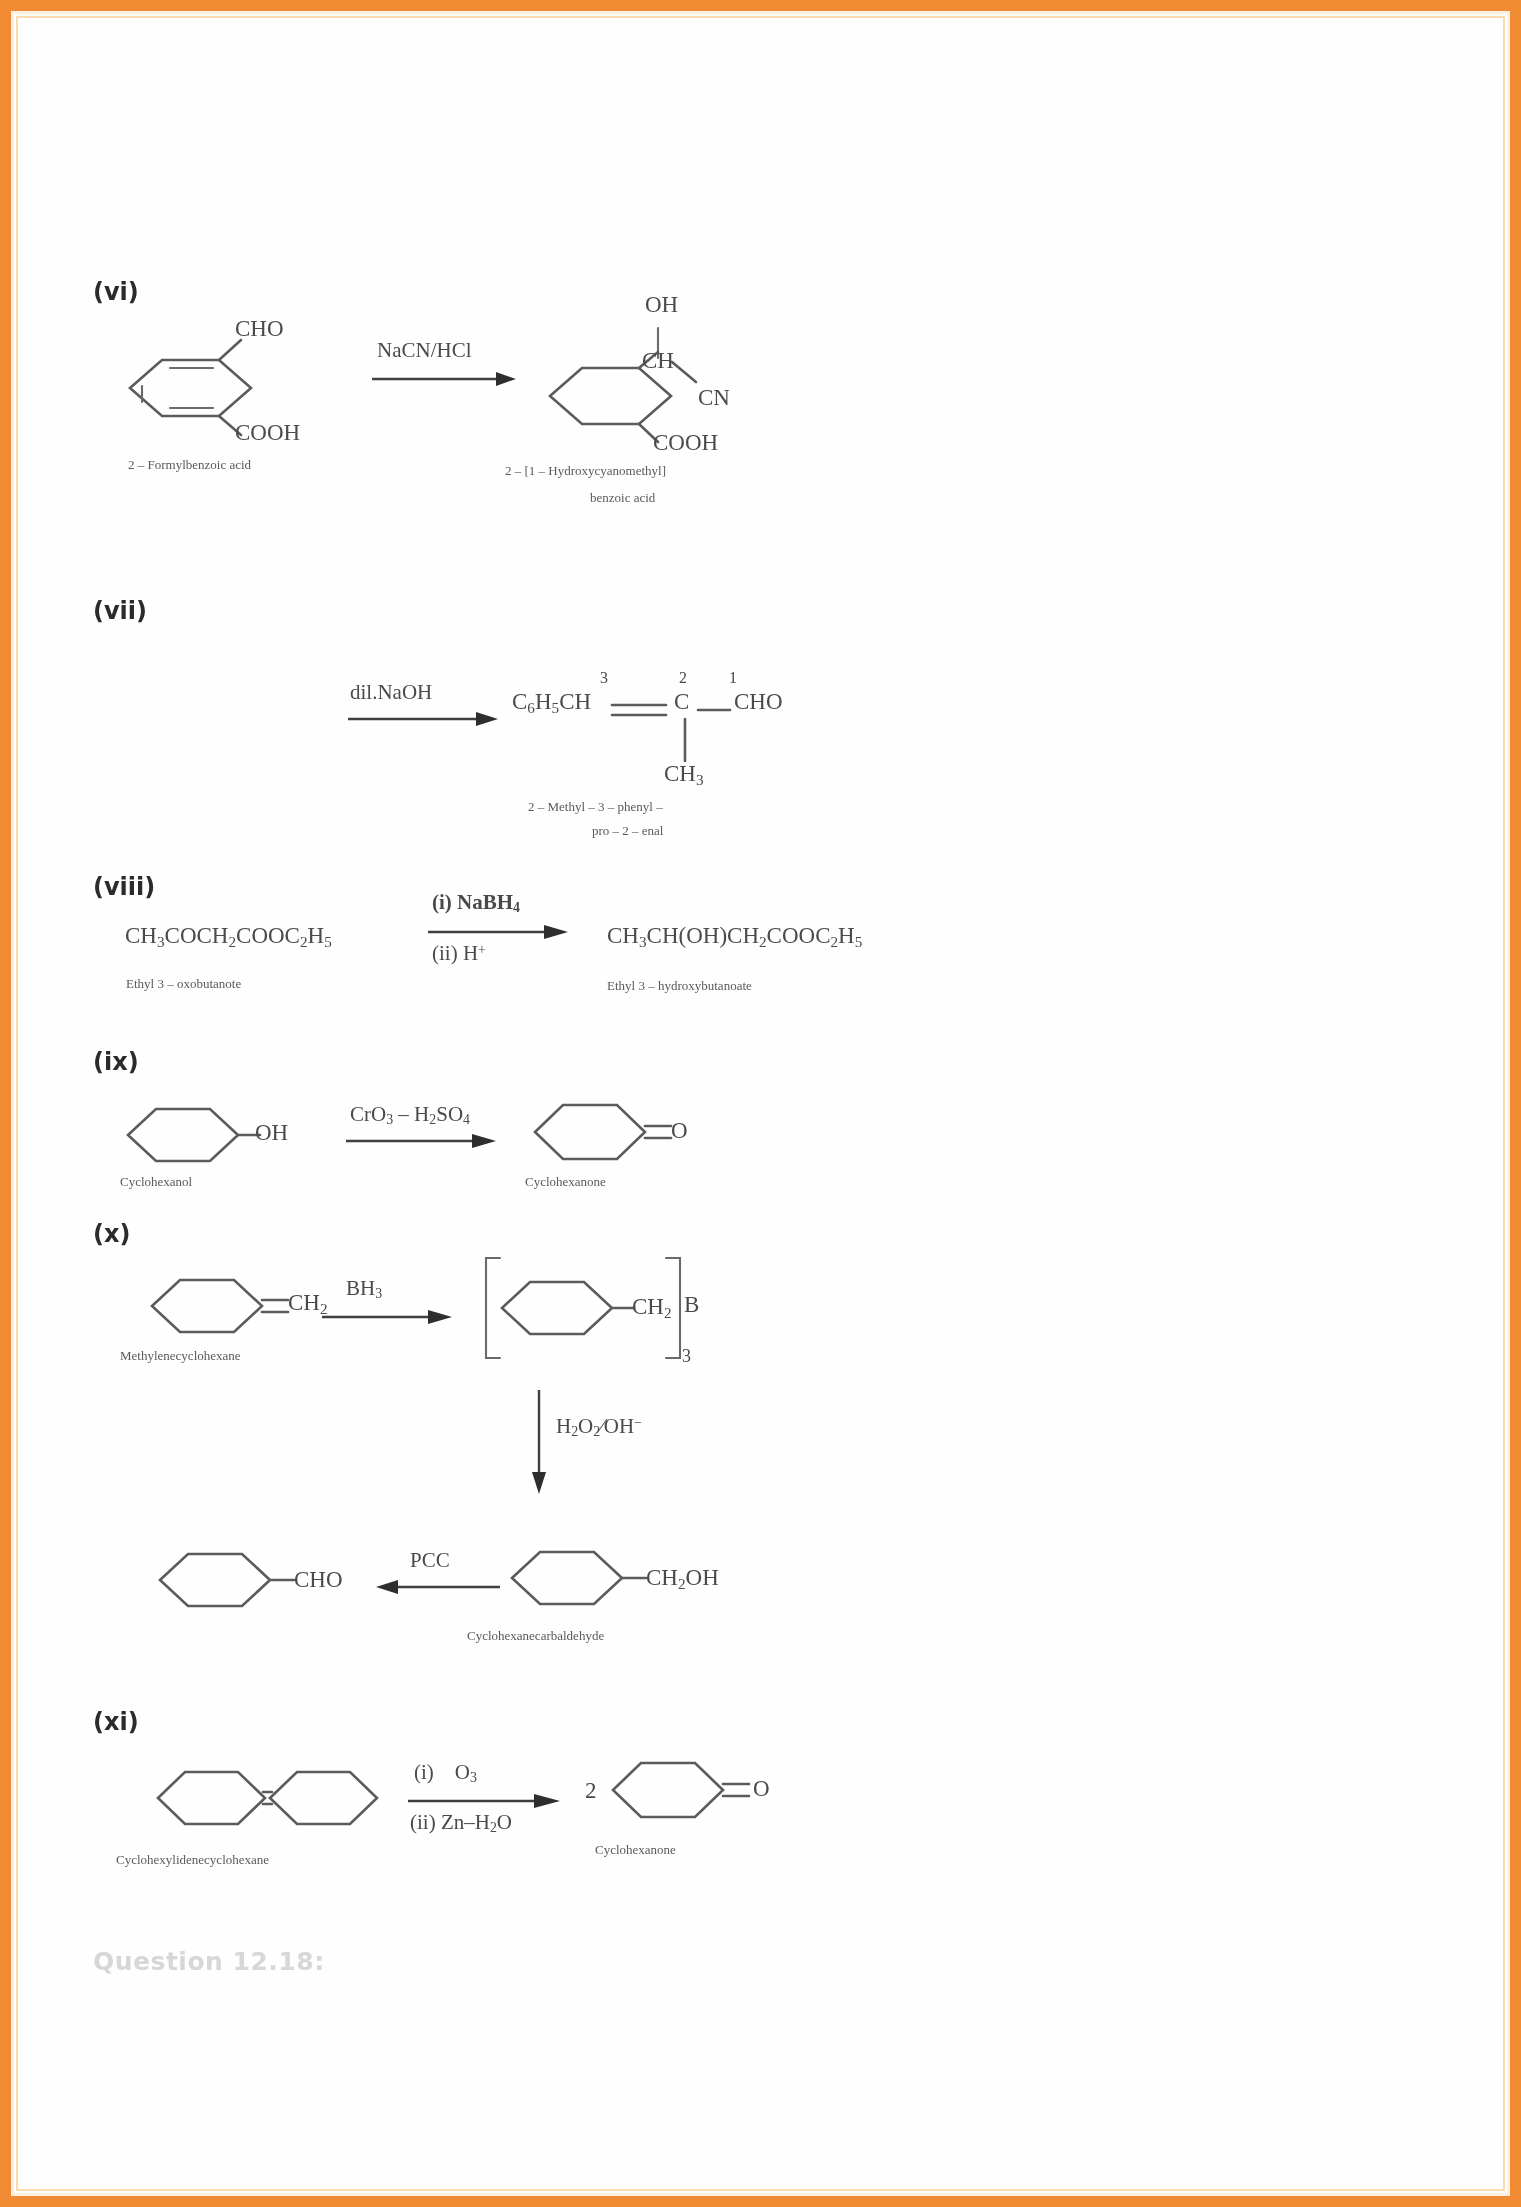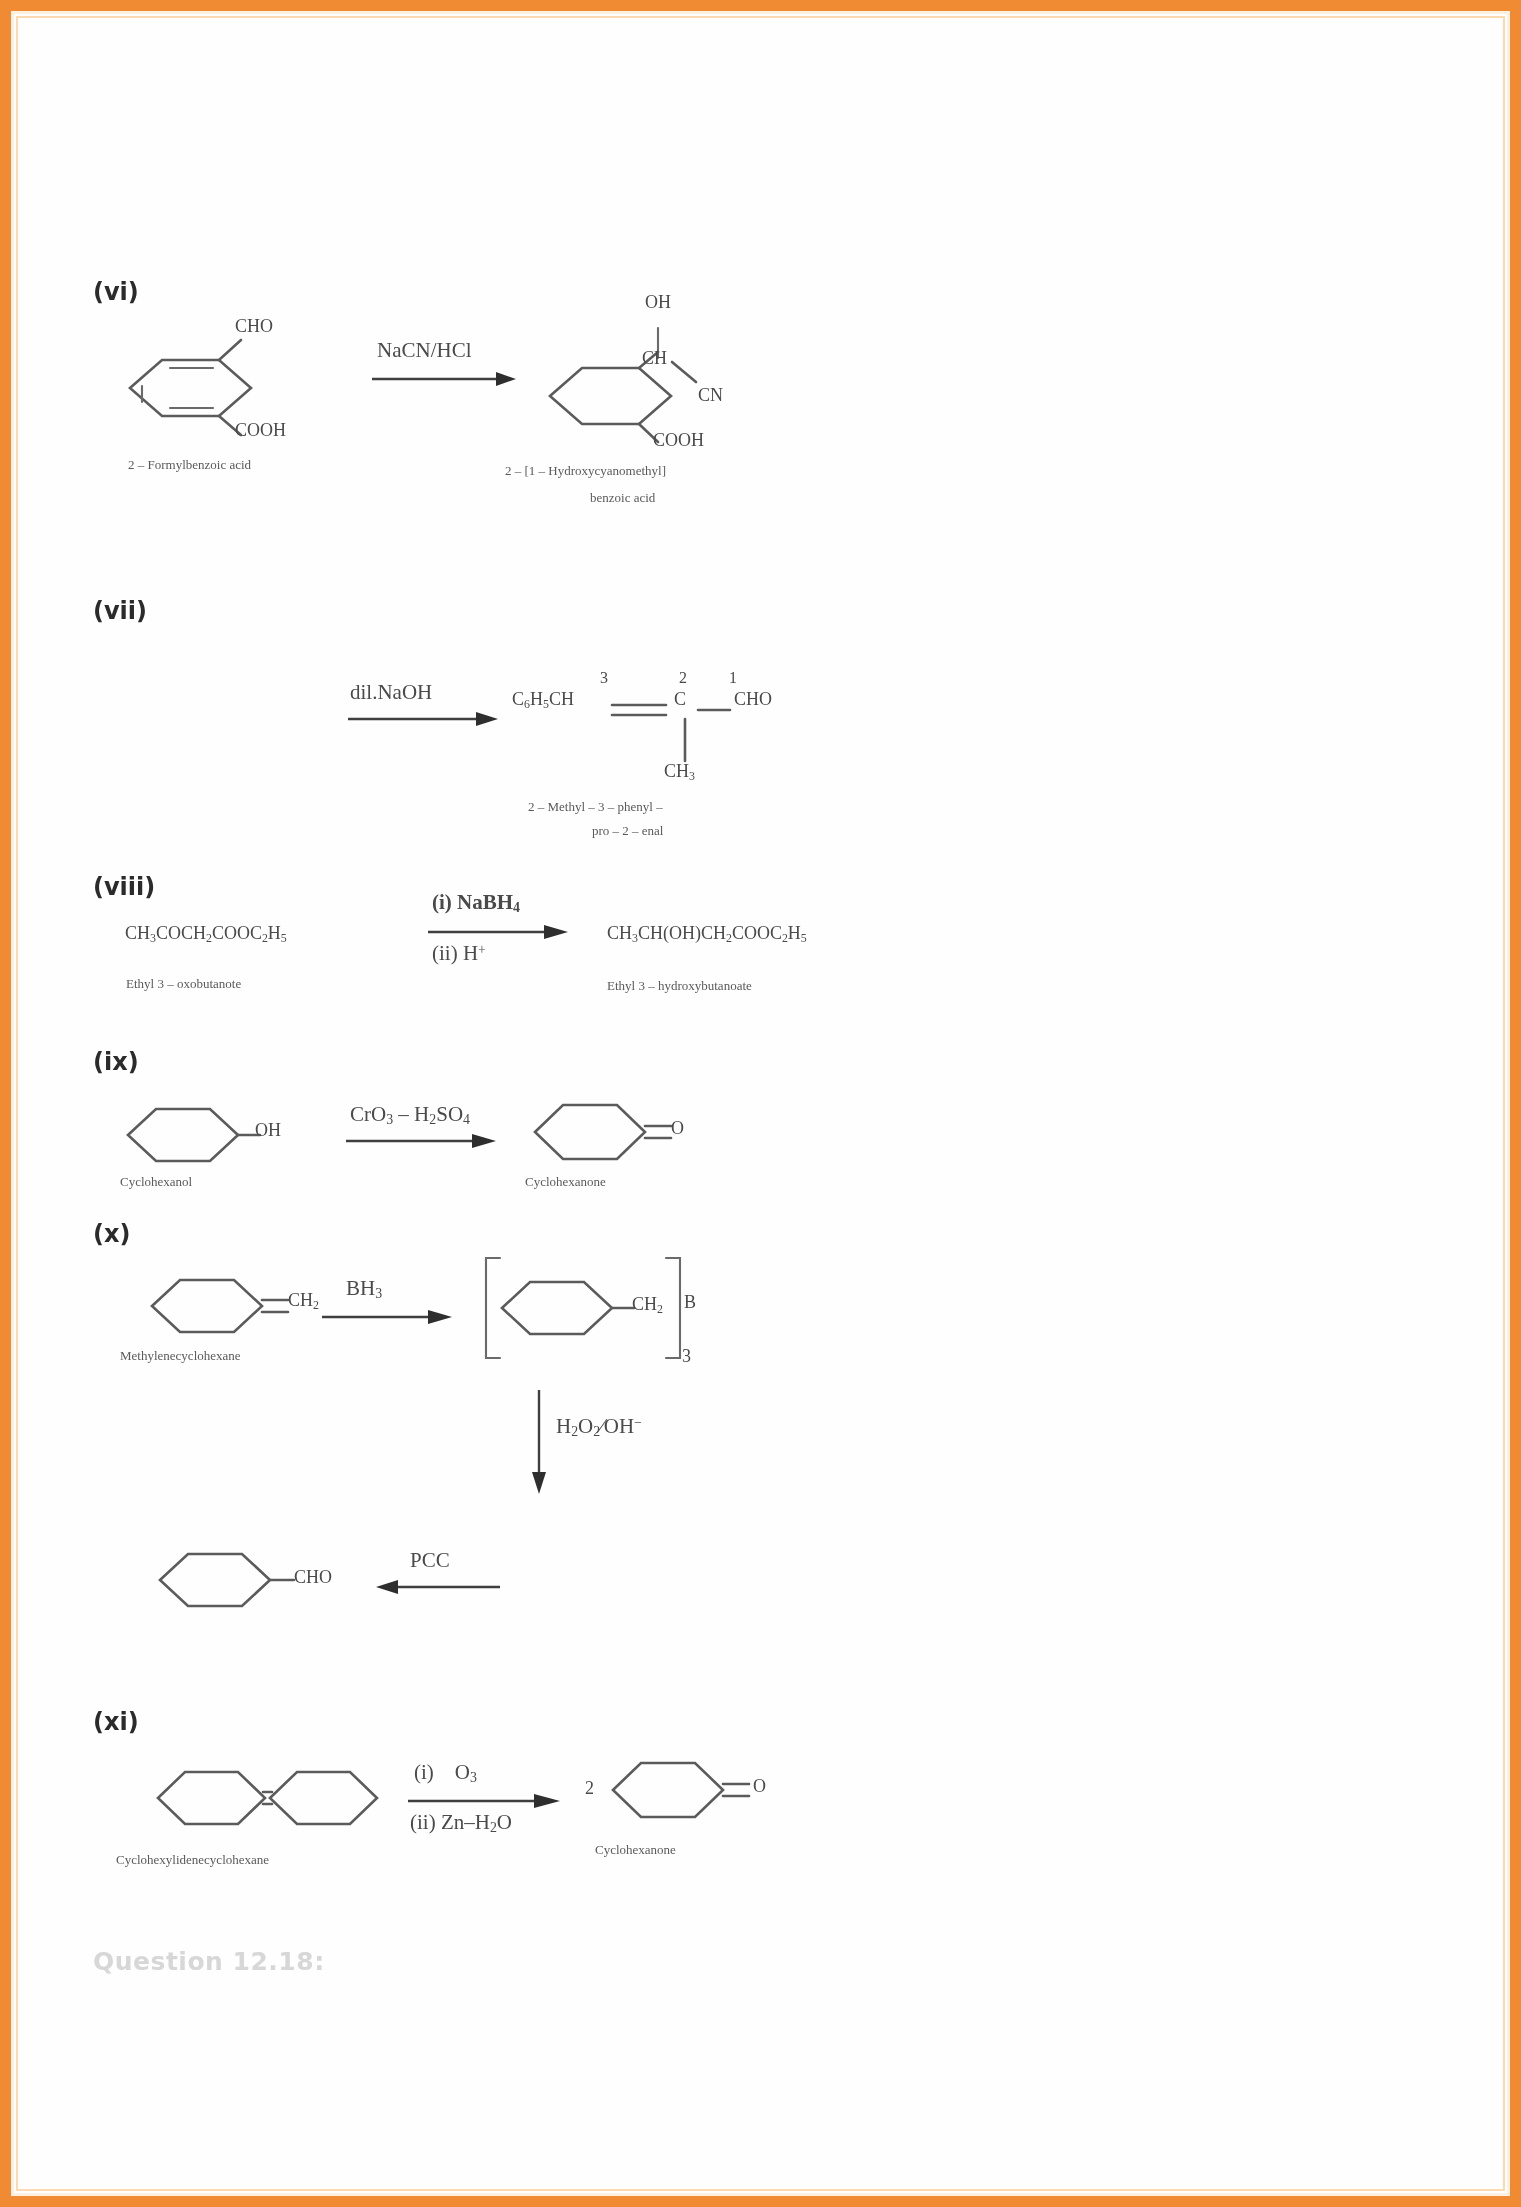--- a/index.html
+++ b/index.html
@@ -49,21 +49,21 @@
     font-size: 24px;
     color: #2b2b2b;
   }
   .cname {
     font-size: 13px;
     color: #5a5a5a;
     white-space: nowrap;
     font-family: "Liberation Serif", serif;
   }
   .formula {
-    font-size: 18px;
+    font-size: 23px;
     color: #4a4a4a;
     white-space: nowrap;
     font-family: "Liberation Serif", serif;
   }
   .formula sub { font-size: .66em; vertical-align: -.25em; }
   .reagent {
     font-size: 21px;
     color: #4a4a4a;
     white-space: nowrap;
     font-family: "Liberation Serif", serif;
@@ -285,20 +285,28 @@
   </div>
 
   <div class="abs" style="left:508px; top:1370px;">
     <svg width="22" height="104" viewBox="0 0 22 104">
       <line class="arrowline" x1="11" y1="0" x2="11" y2="86"></line>
       <polygon class="arrowhead" points="4,82 11,104 18,82"></polygon>
     </svg>
     <div class="reagent abs" style="left:28px; top:24px;">H<sub>2</sub>O<sub>2</sub>⁄OH<sup>−</sup></div>
   </div>
 
+  <div class="abs" style="left:480px; top:1508px;">
+    <svg width="150" height="96" viewBox="0 0 150 96">
+      <polygon class="bond" points="12,50 40,24 94,24 122,50 94,76 40,76"></polygon>
+      <line class="bond" x1="122" y1="50" x2="146" y2="50"></line>
+    </svg>
+    <div class="formula abs" style="left:146px; top:37px;">CH<sub>2</sub>OH</div>
+    <div class="cname abs" style="left:-33px; top:100px;">Cyclohexanecarbaldehyde</div>
+  </div>
 
   <div class="abs" style="left:352px; top:1558px;">
     <div class="reagent abs" style="left:38px; top:-30px;">PCC</div>
     <svg width="128" height="18" viewBox="0 0 128 18">
       <line class="arrowline" x1="22" y1="9" x2="128" y2="9"></line>
       <polygon class="arrowhead" points="26,2 4,9 26,16"></polygon>
     </svg>
   </div>
 
   <div class="abs" style="left:128px; top:1512px;">

